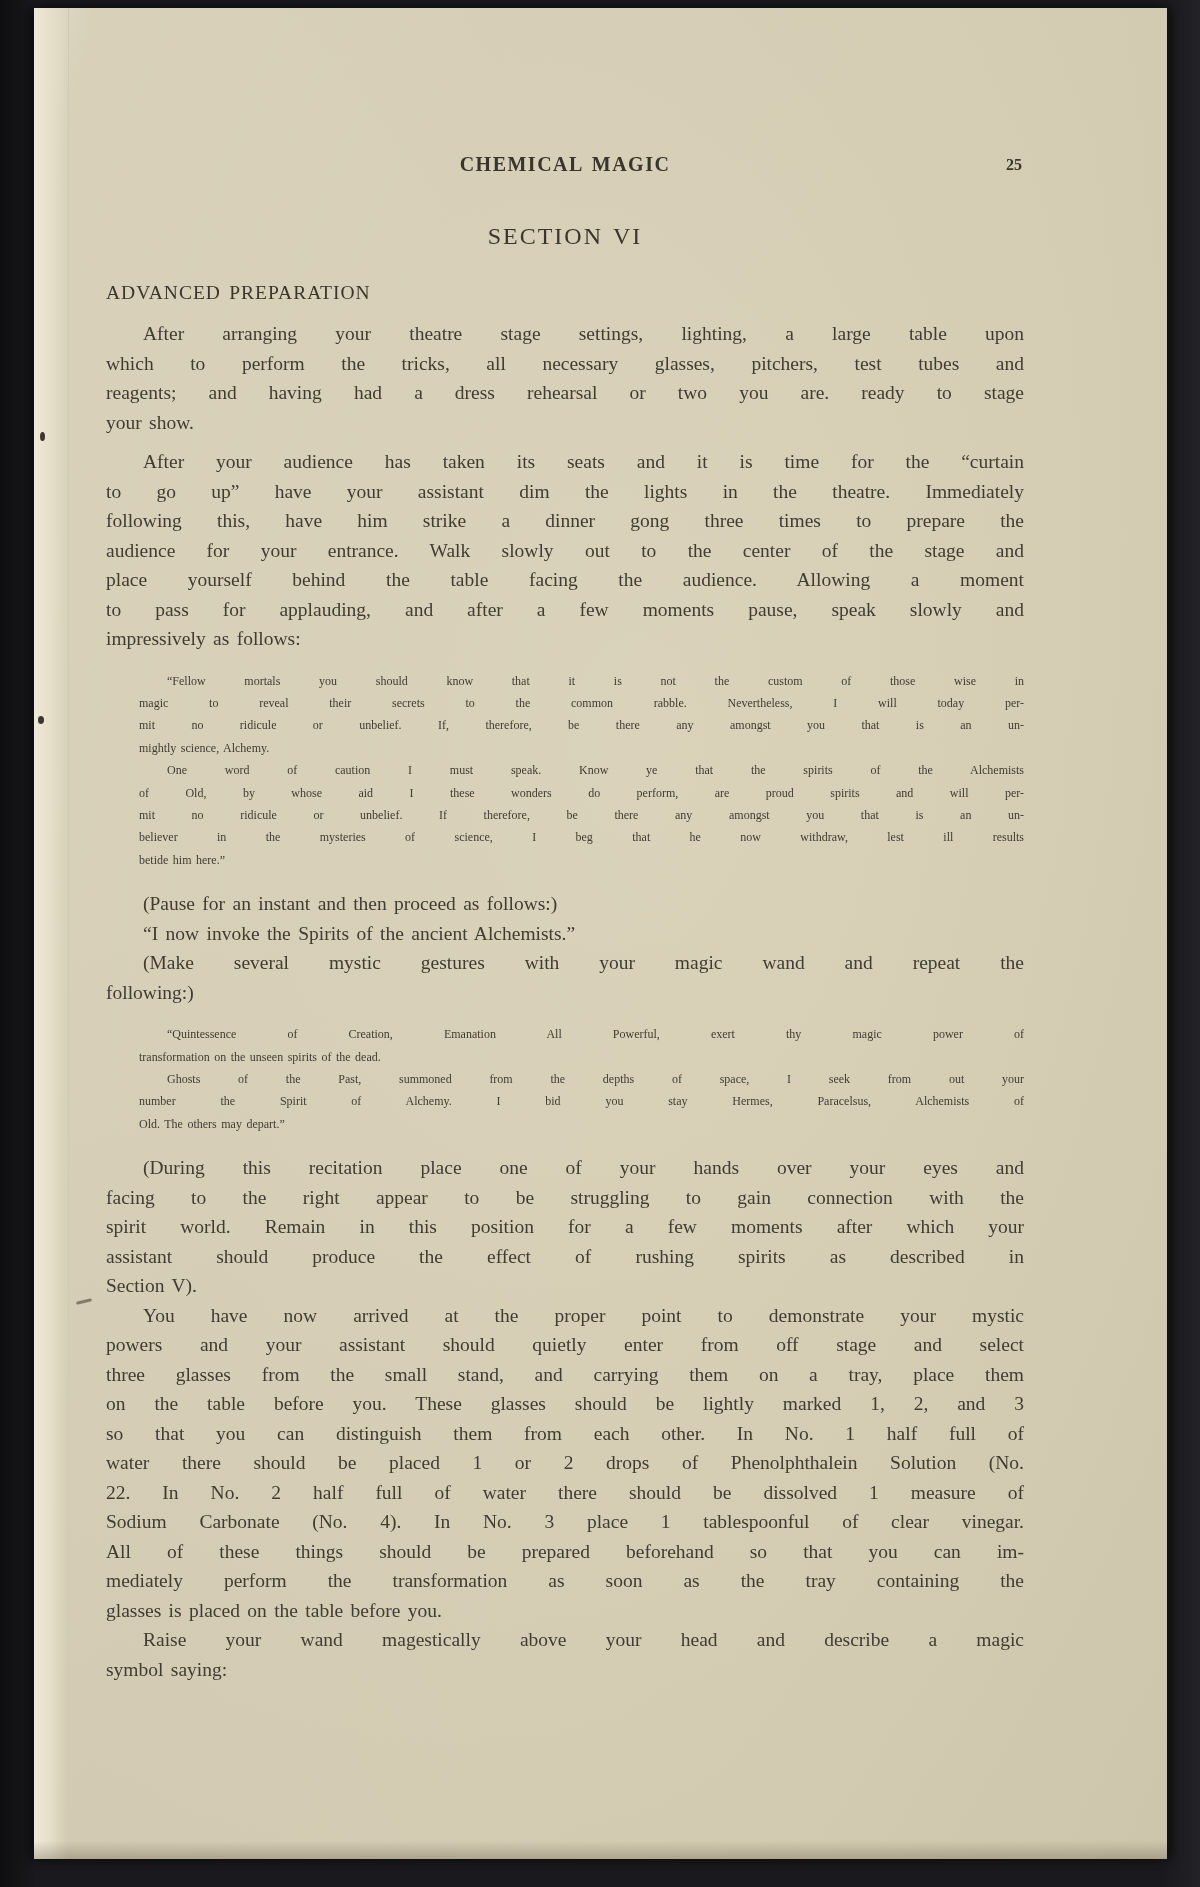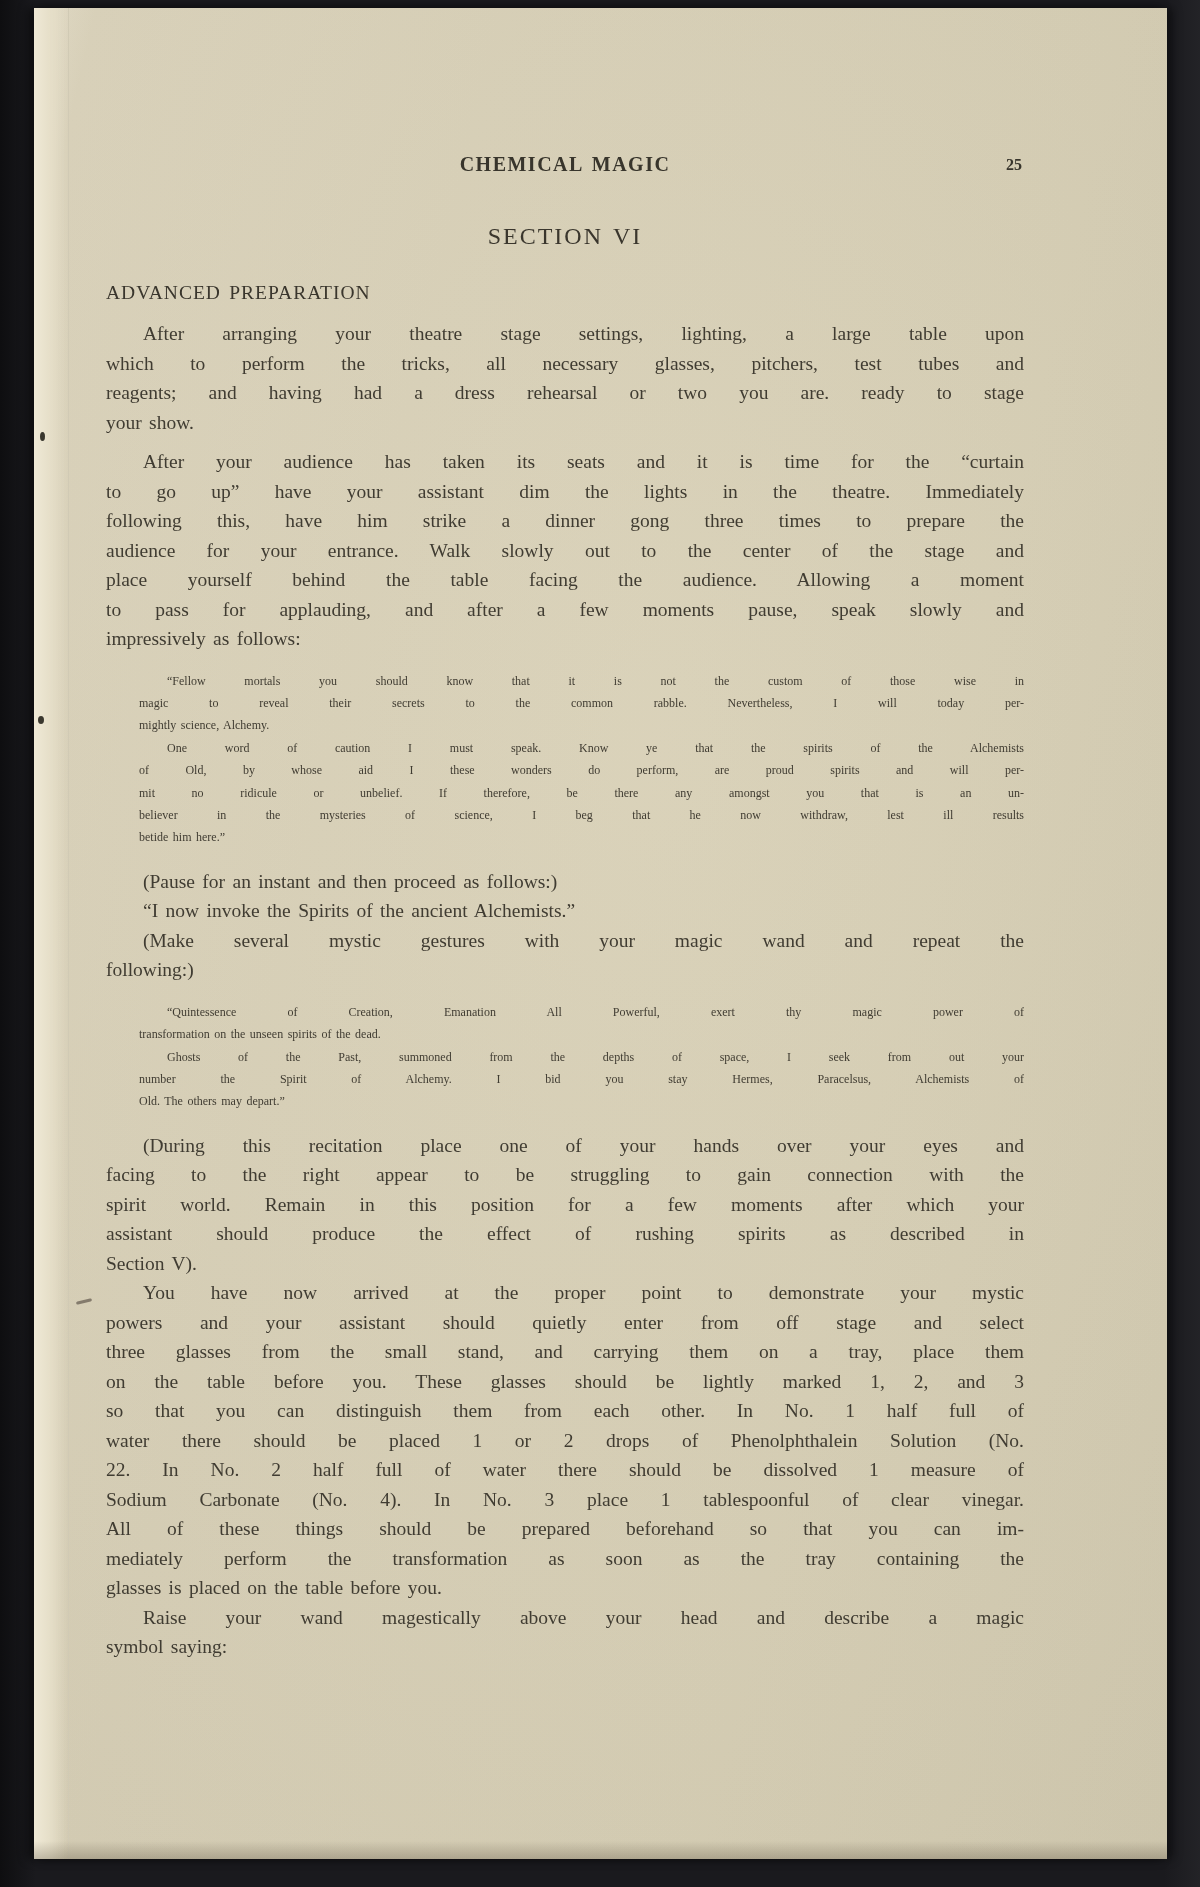--- a/index.html
+++ b/index.html
@@ -115,20 +115,21 @@
           <div class="line">to go up” have your assistant dim the lights in the theatre.  Immediately</div>
           <div class="line">following this, have him strike a dinner gong three times to prepare the</div>
           <div class="line">audience for your entrance.  Walk slowly out to the center of the stage and</div>
           <div class="line">place yourself behind the table facing the audience.  Allowing a moment</div>
           <div class="line">to pass for applauding, and after a few moments pause, speak slowly and</div>
           <div class="line end">impressively as follows:</div>
         </div>
         <div class="blk-quote">
           <div class="line indent">“Fellow mortals you should know that it is not the custom of those wise in</div>
           <div class="line">magic to reveal their secrets to the common rabble.  Nevertheless, I will today per-</div>
+          <div class="line">mit no ridicule or unbelief.  If, therefore, be there any amongst you that is an un-</div>
           <div class="line end">mightly science, Alchemy.</div>
           <div class="line indent">One word of caution I must speak.  Know ye that the spirits of the Alchemists</div>
           <div class="line">of Old, by whose aid I these wonders do perform, are proud spirits and will per-</div>
           <div class="line">mit no ridicule or unbelief.  If therefore, be there any amongst you that is an un-</div>
           <div class="line">believer in the mysteries of science, I beg that he now withdraw, lest ill results</div>
           <div class="line end">betide him here.”</div>
         </div>
         <div class="blk-paragraph">
           <div class="line indent end">(Pause for an instant and then proceed as follows:)</div>
           <div class="line indent end">“I now invoke the Spirits of the ancient Alchemists.”</div>

